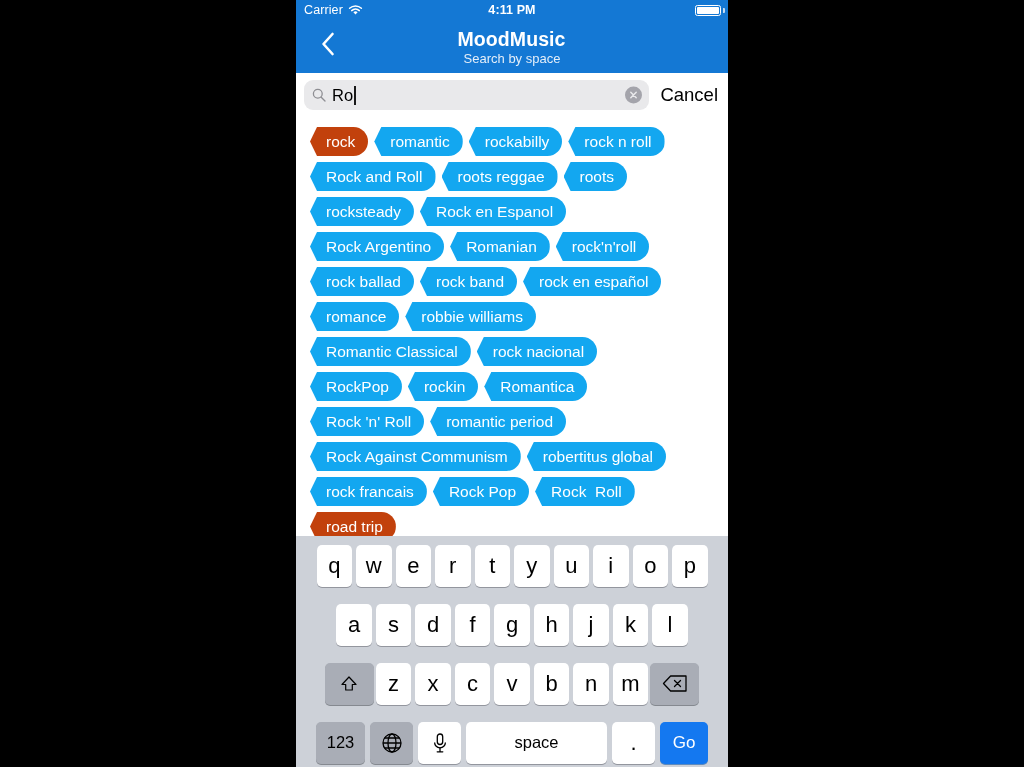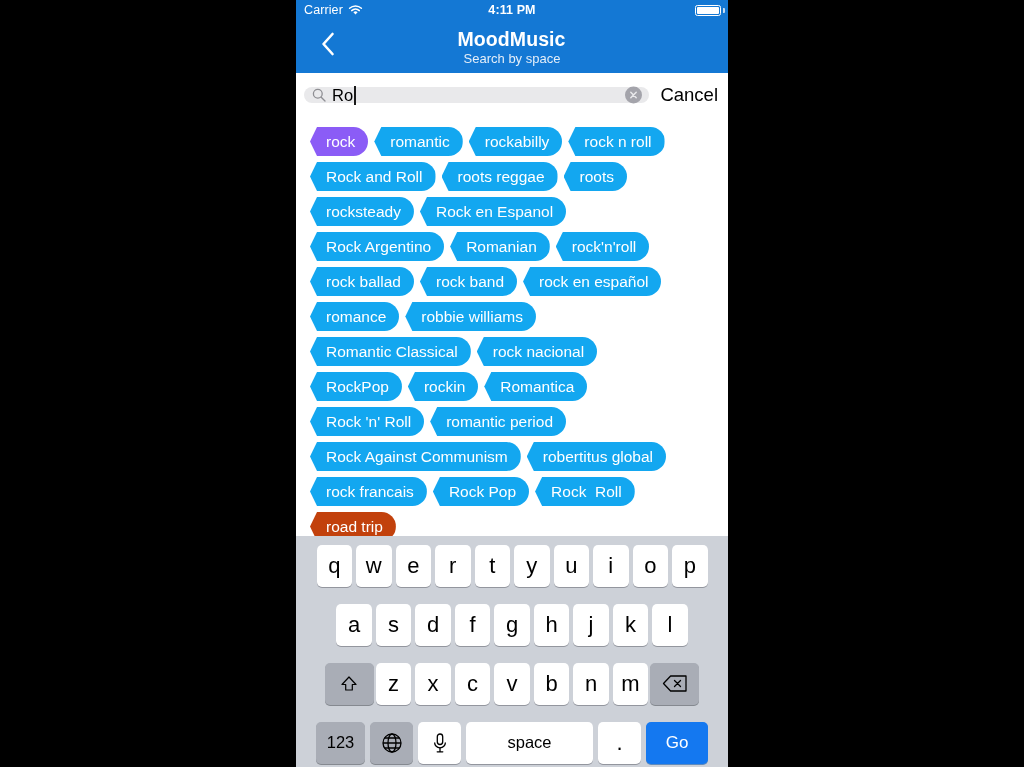--- a/index.html
+++ b/index.html
@@ -81,21 +81,21 @@
   #searchbar {
     position: relative;
     height: 44px;
     background: #ffffff;
     display: flex; align-items: center;
     padding: 0 8px;
   }
   #search-field {
     position: relative;
     flex: 1;
-    height: 16px;
+    height: 30px;
     background: #e9e9eb;
     border-radius: 9px;
     display: flex; align-items: center;
     padding: 0 8px;
   }
   .mag-ico { flex: none; margin-right: 6px; opacity: .52; }
   #search-value {
     font-size: 16.5px; color: #000000;
     white-space: nowrap;
   }
@@ -185,21 +185,21 @@
   .key.gray { background: #a9adb6; box-shadow: 0 1px 0 rgba(120,124,132,.85); }
   #row2 { padding: 0 19px; }
   #row3 { padding: 0 3px; }
   .key.shift, .key.bksp { width: 49px; }
   #row4 { padding: 0 20px; }
   .key.num { width: 49px; font-size: 16.5px; }
   .key.globe, .key.mic { width: 43px; }
   .key.space { flex: 1; margin: 0 5px; font-size: 16.5px; color: #000; }
   .key.period { width: 43px; font-size: 22px; }
   .key.go {
-    width: 62px; margin-left: 5px;
+    width: 48px; margin-left: 5px;
     background: #1478f0; color: #ffffff; font-size: 17px;
     box-shadow: 0 1px 0 rgba(20,90,170,.6);
   }
 </style>
 </head>
 <body>
 
 <div id="phone">
 
   <div id="statusbar">
@@ -239,21 +239,21 @@
           <path d="M1.8 1.8 L7.2 7.2 M7.2 1.8 L1.8 7.2" stroke="#e9e9eb" stroke-width="1.5" stroke-linecap="round"></path>
         </svg>
       </div>
     </div>
     <div id="cancel-btn">Cancel</div>
   </div>
 
   <div id="tagscroll" style="height: 419px;">
     <div id="taglist">
         <div class="tagrow">
-          <div class="tag" style="background: #8b5cf6;">rock</div>
+          <div class="tag" style="background: #c2410c;">rock</div>
           <div class="tag" style="background: rgb(19, 167, 240);">romantic</div>
           <div class="tag" style="background: rgb(19, 167, 240);">rockabilly</div>
           <div class="tag" style="background: rgb(19, 167, 240);">rock n roll</div>
         </div>
         <div class="tagrow">
           <div class="tag" style="background: rgb(19, 167, 240);">Rock and Roll</div>
           <div class="tag" style="background: rgb(19, 167, 240);">roots reggae</div>
           <div class="tag" style="background: rgb(19, 167, 240);">roots</div>
         </div>
         <div class="tagrow">

